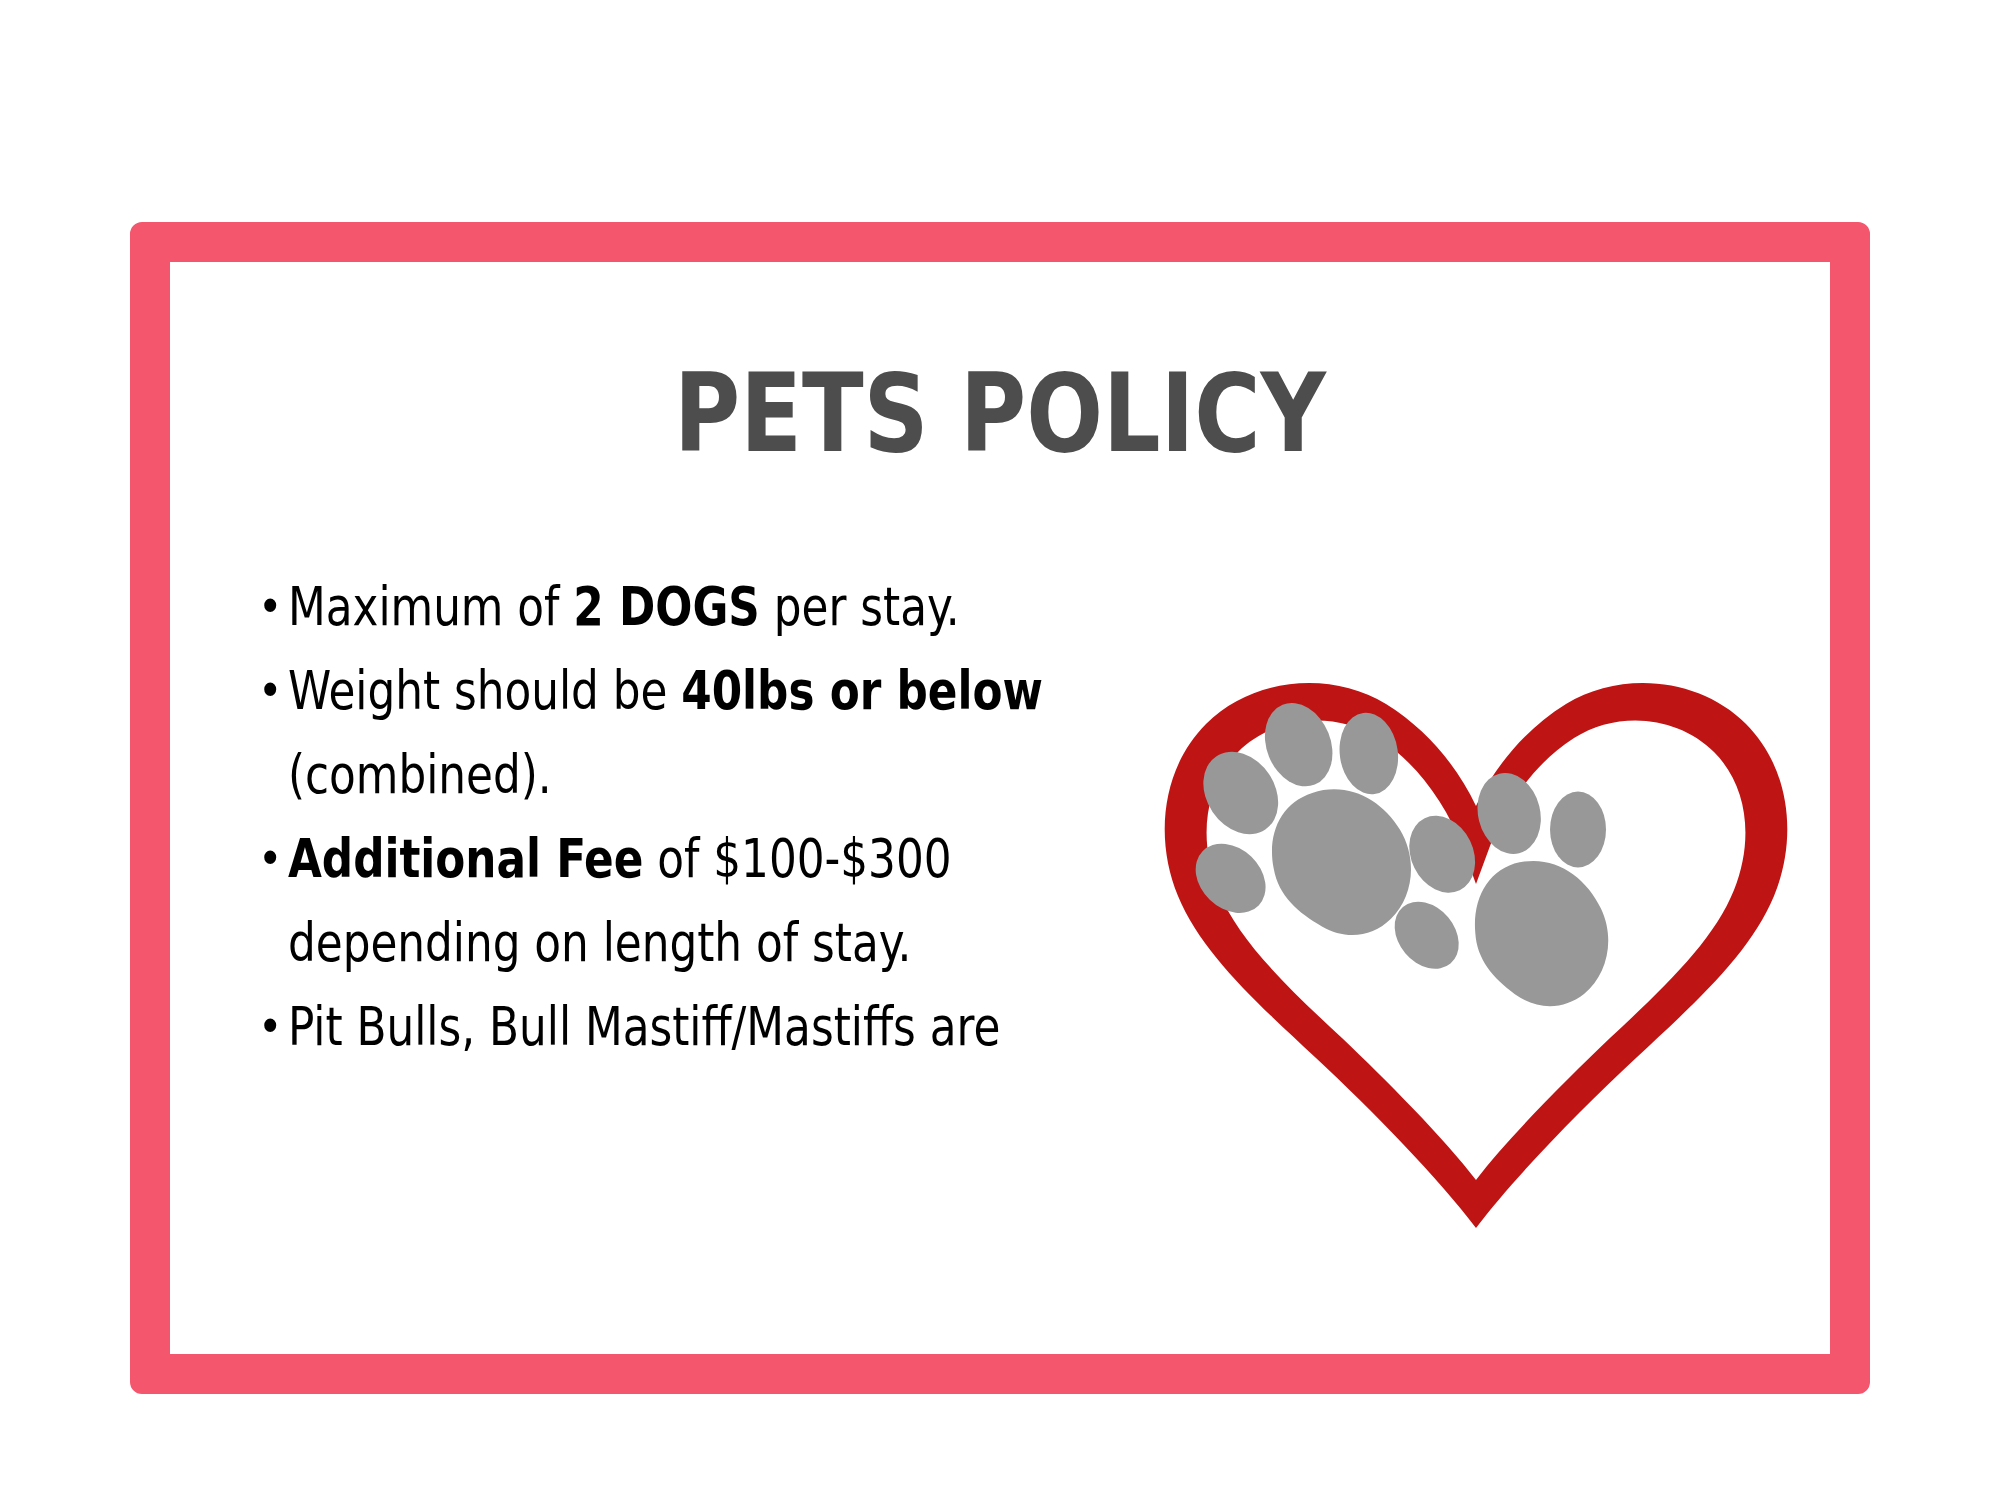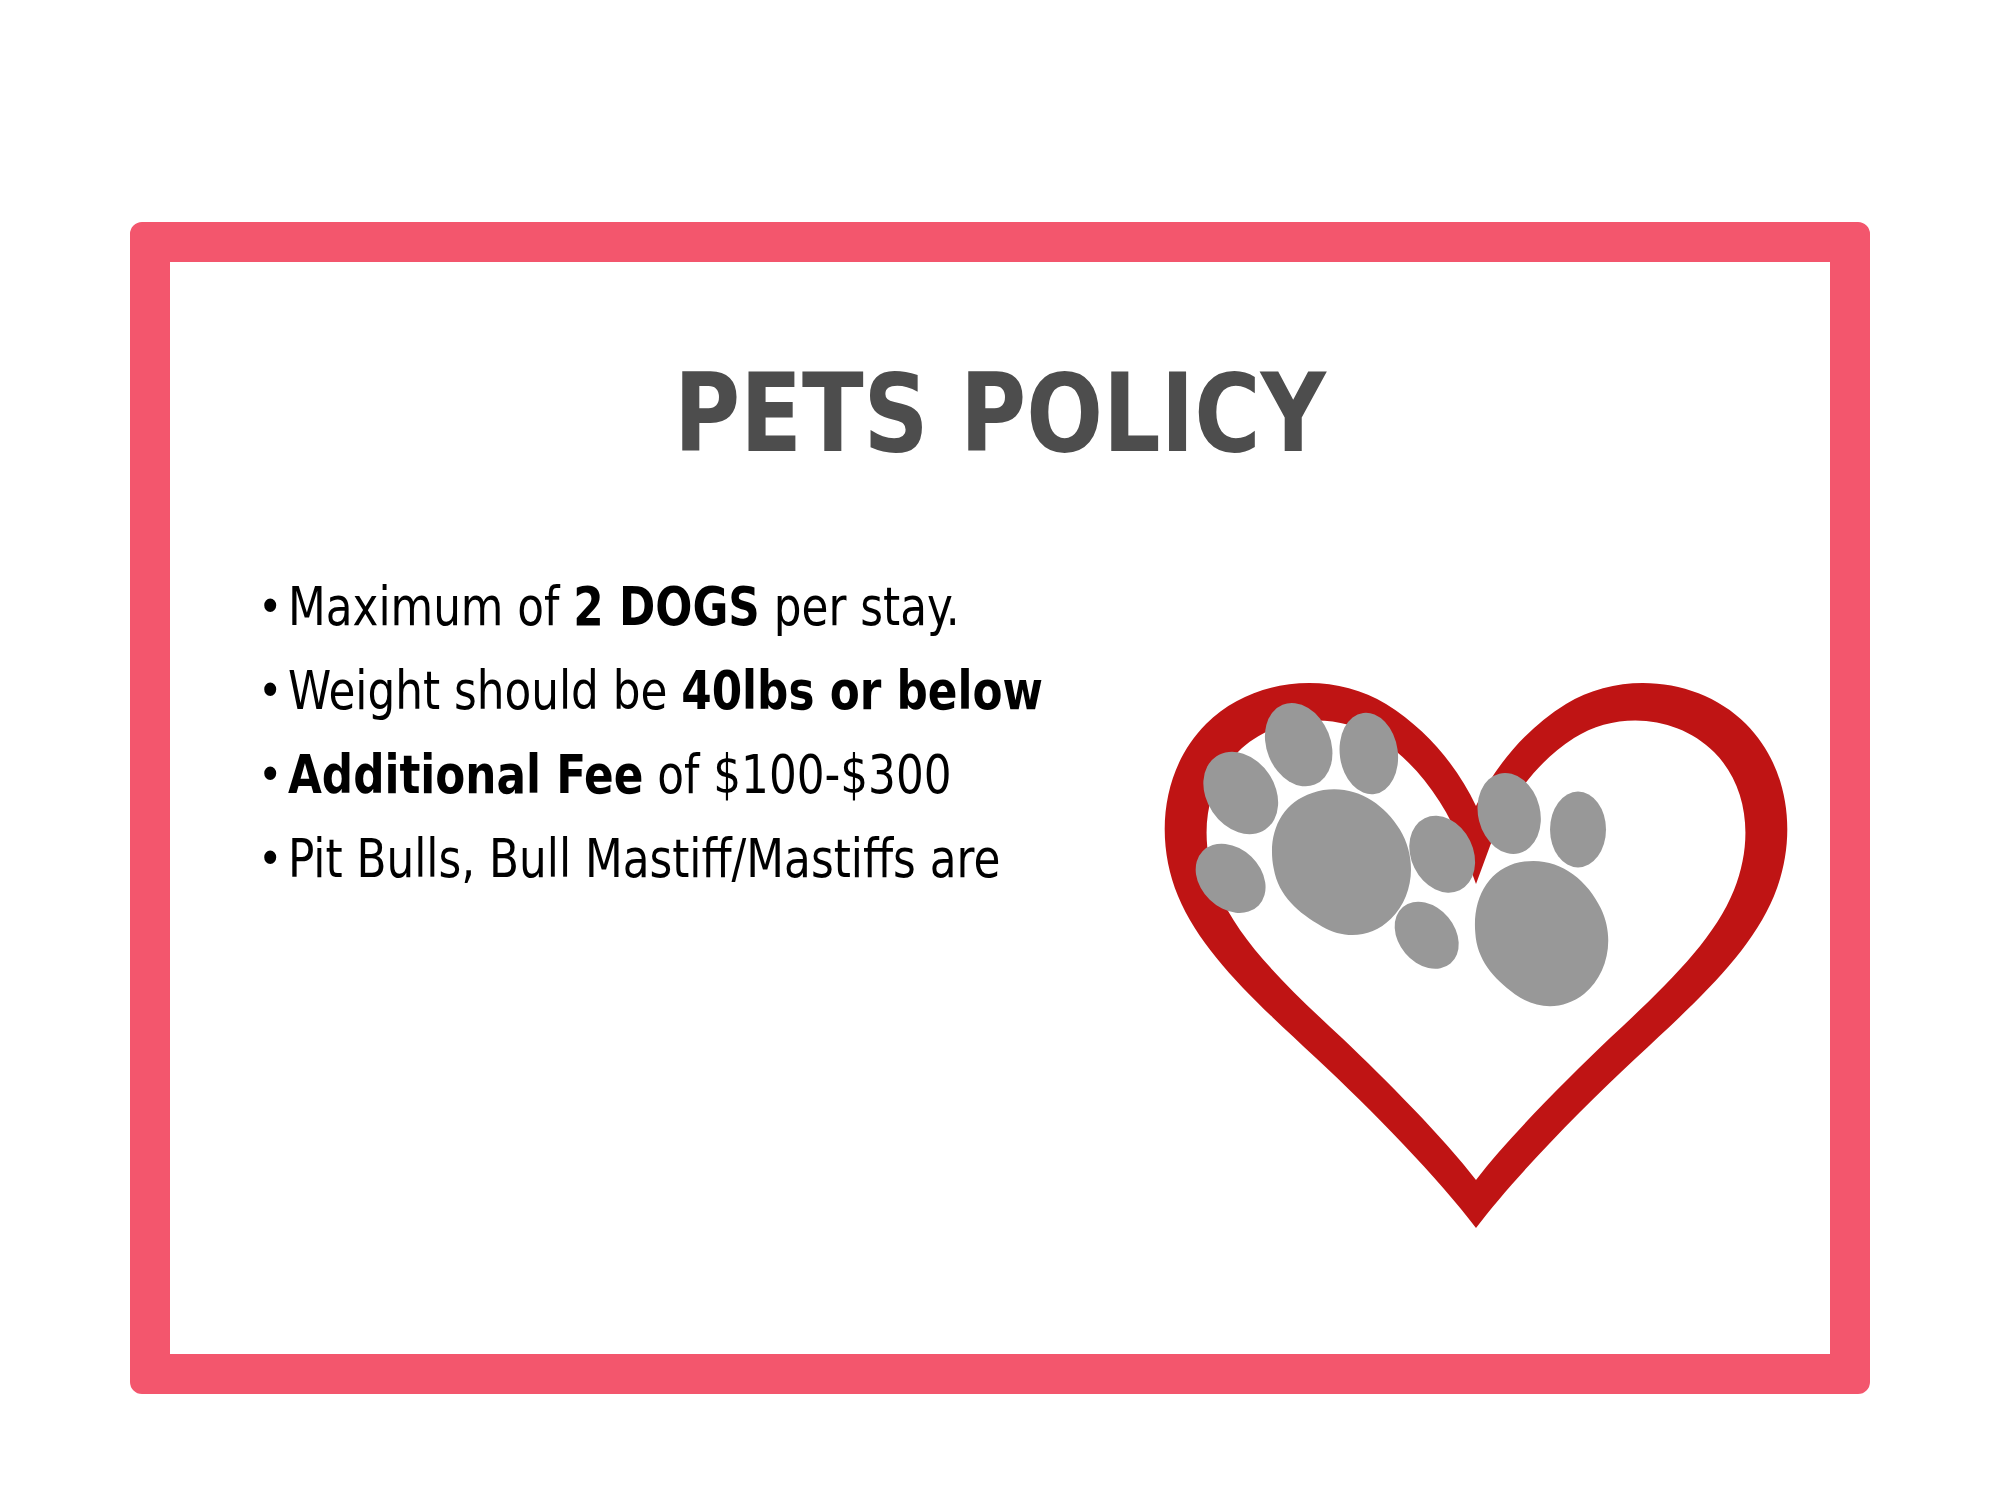--- a/index.html
+++ b/index.html
@@ -111,22 +111,30 @@
   <div id="bullets" style="color: rgb(0, 0, 0);">
       <div class="bullet-item">
         <span class="bullet-dot">•</span>
         <span class="bullet-text"><span>Maximum of </span><b>2 DOGS</b><span> per stay.</span></span>
       </div>
       <div class="bullet-item">
         <span class="bullet-dot">•</span>
         <span class="bullet-text"><span>Weight should be </span><b>40lbs or below</b></span>
       </div>
       <div class="bullet-item">
+        <span class="bullet-dot"></span>
+        <span class="bullet-text"><span>(combined).</span></span>
+      </div>
+      <div class="bullet-item">
         <span class="bullet-dot">•</span>
         <span class="bullet-text"><b>Additional Fee</b><span> of $100-$300</span></span>
+      </div>
+      <div class="bullet-item">
+        <span class="bullet-dot"></span>
+        <span class="bullet-text"><span>depending on length of stay.</span></span>
       </div>
       <div class="bullet-item">
         <span class="bullet-dot">•</span>
         <span class="bullet-text"><span>Pit Bulls, Bull Mastiff/Mastiffs are</span></span>
       </div>
     </div>
 
   <div id="artwork">
     <svg viewBox="0 0 680 610" xmlns="http://www.w3.org/2000/svg" aria-hidden="true">
 

